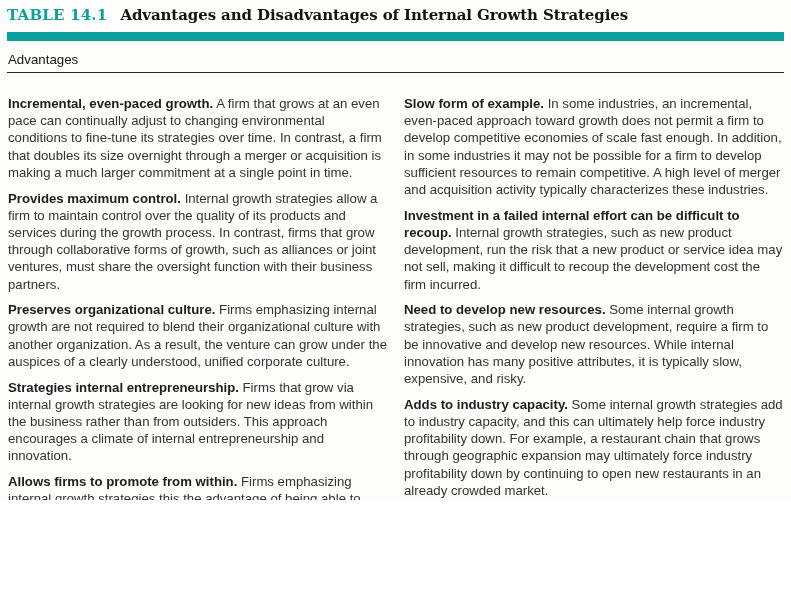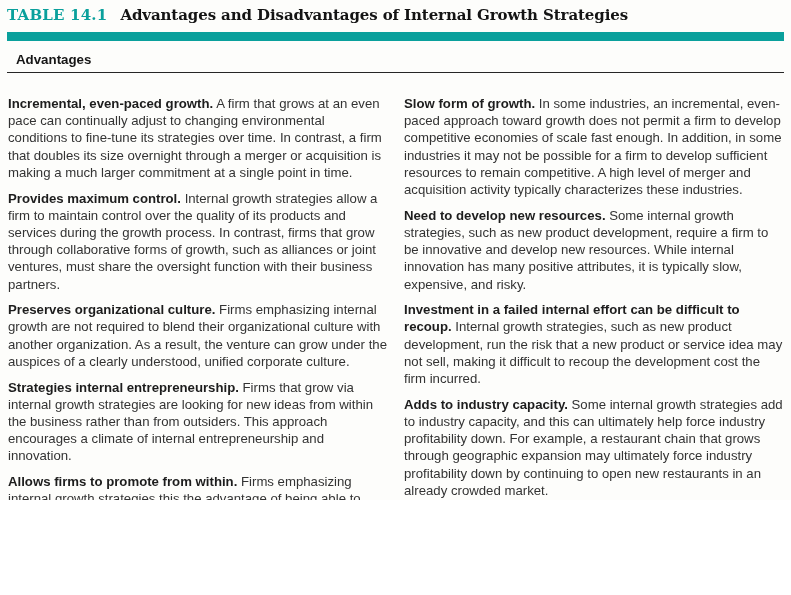--- a/index.html
+++ b/index.html
@@ -23,24 +23,24 @@
   .title-label { letter-spacing: 0.2px; }
   .title-text { color: #141414; margin-left: 13px; letter-spacing: -0.1px; }
   .accent-bar {
     height: 9px;
     margin: 7px 7px 0 7px;
   }
   .col-headers {
     display: grid;
     grid-template-columns: 1fr 1fr;
     column-gap: 17px;
-    padding: 0 16px;
+    padding: 0 8px;
     margin-top: 11px;
     font-size: 13.3px;
-    font-weight: bold;
+    font-weight: normal;
     color: #161616;
   }
   .header-rule {
     margin: 5px 7px 0 7px;
     border: 0;
     border-top: 1.7px solid #262626;
   }
   .body-grid {
     display: grid;
     grid-template-columns: 1fr 1fr;
@@ -101,30 +101,30 @@
         <span>Firms that grow via internal growth strategies are looking for new ideas from within the business rather than from outsiders. This approach encourages a climate of internal entrepreneurship and innovation.</span>
       </p>
       <p class="entry">
         <span class="lead">Allows firms to promote from within.</span>
         <span>Firms emphasizing internal growth strategies this the advantage of being able to promote within their own organizations. The availability of promotional opportunities within a firm is a powerful tool for employee motivation.</span>
       </p>
     </div>
 
     <div class="col">
       <p class="entry">
-        <span class="lead">Slow form of growth.</span>
+        <span class="lead">Slow form of example.</span>
         <span>In some industries, an incremental, even-paced approach toward growth does not permit a firm to develop competitive economies of scale fast enough. In addition, in some industries it may not be possible for a firm to develop sufficient resources to remain competitive. A high level of merger and acquisition activity typically characterizes these industries.</span>
+      </p>
+      <p class="entry">
+        <span class="lead">Investment in a failed internal effort can be difficult to recoup.</span>
+        <span>Internal growth strategies, such as new product development, run the risk that a new product or service idea may not sell, making it difficult to recoup the development cost the firm incurred.</span>
       </p>
       <p class="entry">
         <span class="lead">Need to develop new resources.</span>
         <span>Some internal growth strategies, such as new product development, require a firm to be innovative and develop new resources. While internal innovation has many positive attributes, it is typically slow, expensive, and risky.</span>
-      </p>
-      <p class="entry">
-        <span class="lead">Investment in a failed internal effort can be difficult to recoup.</span>
-        <span>Internal growth strategies, such as new product development, run the risk that a new product or service idea may not sell, making it difficult to recoup the development cost the firm incurred.</span>
       </p>
       <p class="entry">
         <span class="lead">Adds to industry capacity.</span>
         <span>Some internal growth strategies add to industry capacity, and this can ultimately help force industry profitability down. For example, a restaurant chain that grows through geographic expansion may ultimately force industry profitability down by continuing to open new restaurants in an already crowded market.</span>
       </p>
     </div>
 
   </div>
 
   <div class="bottom-rule teal-bg" style="background: rgb(10, 160, 156);"></div>

